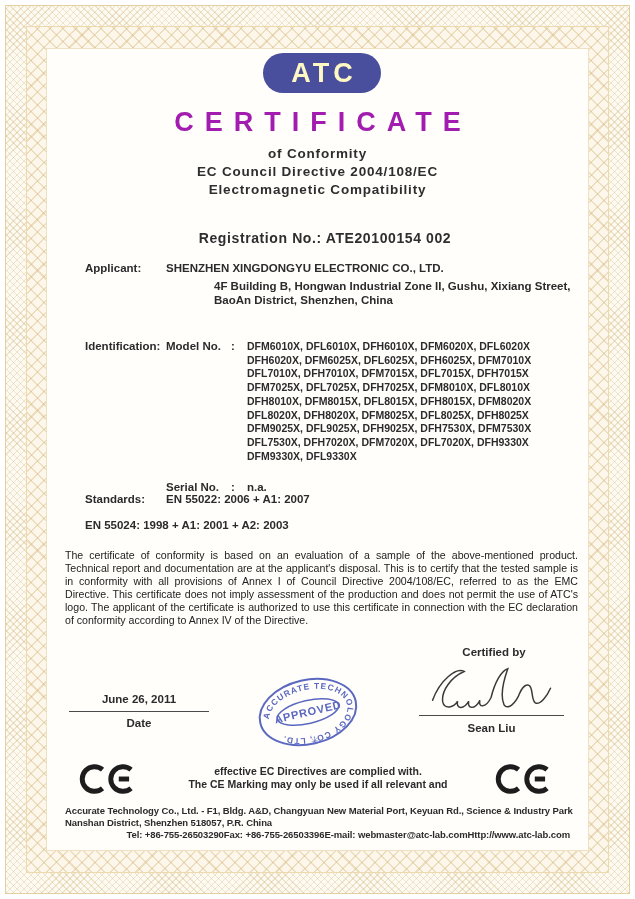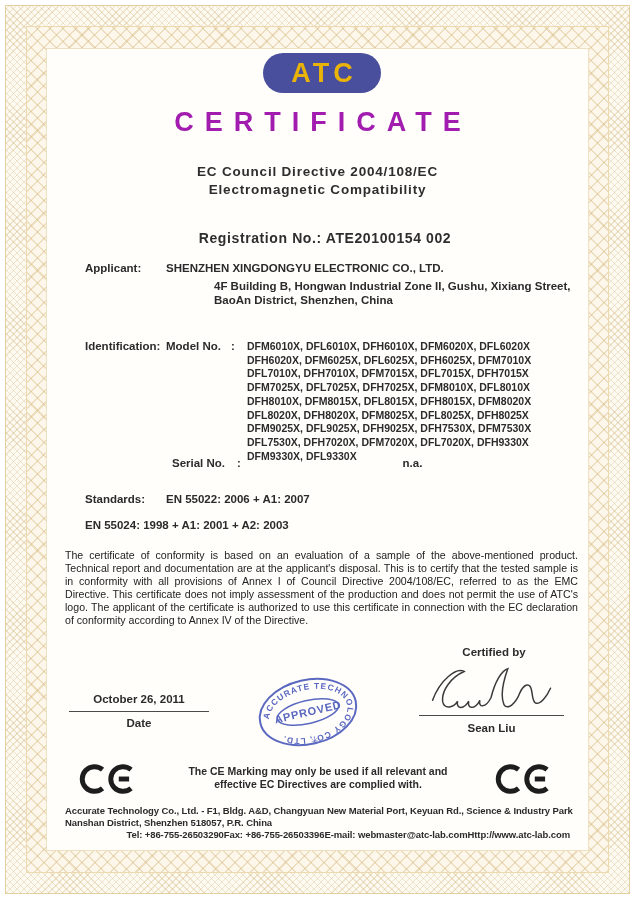--- a/index.html
+++ b/index.html
@@ -32,21 +32,21 @@
     position:absolute; top:48px; bottom:48px; left:46px; right:46px;
     background:#fffefb;
     border:1px solid #eee1c2;
   }
   
   .logo{
     position:absolute; left:216px; top:4px;
     width:118px; height:40px; border-radius:20px;
     background:#4a4f9d;
     display:flex; align-items:center; justify-content:center;
-    color:#eab308; font-size:27px; font-weight:700; letter-spacing:4px;
+    color:#fef9c3; font-size:27px; font-weight:700; letter-spacing:4px;
     padding-left:4px;
   }
   .cert-title{
     position:absolute; left:0; top:58px; width:100%;
     text-align:center; font-size:27px; font-weight:700;
     letter-spacing:11px; color:#a21caf; text-indent:11px;
   }
   .h-sub{ position:absolute; left:0; width:100%; text-align:center;
     font-weight:700; color:#2e2e2e; }
   .subtitle{ top:97px;  font-size:13.5px; letter-spacing:.8px; }
@@ -58,21 +58,21 @@
     font-size:11.5px; padding-left:20px; }
   .lbl{ width:81px; flex:none; font-weight:700; }
   .sublbl{ width:65px; flex:none; font-weight:700; }
   .colon{ width:16px; flex:none; font-weight:700; }
   .val{ flex:1; font-weight:700; }
   .val-normal{ flex:1; font-weight:700; line-height:13.5px;margin-left:48px; }
   .row-applicant{ top:213px; }
   .row-address{ top:231px; }
   .row-product{ top:262px; }
   .row-ident{ top:291px; }
-  .row-serial{ top:408px;text-align:center; }
+  .row-serial{ top:432px; }
   .row-std1{ top:444px;justify-content:space-between; }
   .row-std2{ top:470px;flex-direction:column; }
   .models{ flex:1; font-weight:700; font-size:10.5px; line-height:13.7px; white-space:nowrap; }
   
   .body-par{
     position:absolute; left:18px; top:500px; width:513px;
     font-size:10.6px; line-height:12.9px; text-align:justify; color:#222;
   }
   
   .certified-by{
@@ -108,20 +108,21 @@
 
 <div class="frame-outer"></div>
 <div class="frame-inner"></div>
 
 <div class="paper">
 
   <div class="logo">
     <span>ATC</span>
   </div>
   <div class="cert-title">CERTIFICATE</div>
+  <div class="h-sub subtitle">of Conformity</div>
   <div class="h-sub directive">EC Council Directive 2004/108/EC</div>
   <div class="h-sub compat">Electromagnetic Compatibility</div>
   <div class="h-sub registration">Registration No.: ATE20100154 002</div>
 
   <div class="row row-applicant">
     <span class="lbl">Applicant:</span>
     <span class="val">SHENZHEN XINGDONGYU ELECTRONIC CO., LTD.</span>
   </div>
   <div class="row row-address">
     <span class="lbl"></span>
@@ -159,21 +160,21 @@
   <div class="row row-std2">
     <span class="lbl"></span>
     <span class="val">EN 55024: 1998 + A1: 2001 + A2: 2003</span>
   </div>
 
   <div class="body-par">The certificate of conformity is based on an evaluation of a sample of the above-mentioned product. Technical report and documentation are at the applicant's disposal. This is to certify that the tested sample is in conformity with all provisions of Annex I of Council Directive 2004/108/EC, referred to as the EMC Directive. This certificate does not imply assessment of the production and does not permit the use of ATC's logo. The applicant of the certificate is authorized to use this certificate in connection with the EC declaration of conformity according to Annex IV of the Directive.</div>
 
   <div class="certified-by">Certified by</div>
 
   <div class="date-col">
-    <div class="date-value">October 26, 2011</div>
+    <div class="date-value">June 26, 2011</div>
     <div class="date-label">Date</div>
   </div>
 
   <div class="stamp">
     <svg width="130" height="86" viewBox="0 0 170 112">
       <g transform="rotate(-13 85 56)" fill="none" stroke="#5b68c0">
         <ellipse cx="85" cy="56" rx="64" ry="42" stroke-width="2.6"></ellipse>
         <ellipse cx="85" cy="56" rx="41" ry="15" stroke-width="2"></ellipse>
         <path id="ringPath" d="M33,58 A52,31 0 1 1 137,58 A52,31 0 1 1 33,58" stroke="none"></path>
         <text font-size="11" font-weight="700" fill="#5b68c0" stroke="none" letter-spacing="1.4">
@@ -196,22 +197,22 @@
   <div class="ce-left">
     <svg width="62" height="40" viewBox="0 0 126 64">
       <g fill="none" stroke="#1d1d1d" stroke-width="10">
         <path d="M60 13 A25 25 0 1 0 60 51"></path>
         <path d="M118 13 A25 25 0 1 0 118 51"></path>
         <line x1="93" y1="32" x2="114" y2="32"></line>
       </g>
     </svg>
   </div>
   <div class="ce-note">
+    <div>effective EC Directives are complied with.</div>
     <div>The CE Marking may only be used if all relevant and</div>
-    <div>effective EC Directives are complied with.</div>
   </div>
   <div class="ce-right">
     <svg width="62" height="40" viewBox="0 0 126 64">
       <g fill="none" stroke="#1d1d1d" stroke-width="10">
         <path d="M60 13 A25 25 0 1 0 60 51"></path>
         <path d="M118 13 A25 25 0 1 0 118 51"></path>
         <line x1="93" y1="32" x2="114" y2="32"></line>
       </g>
     </svg>
   </div>

